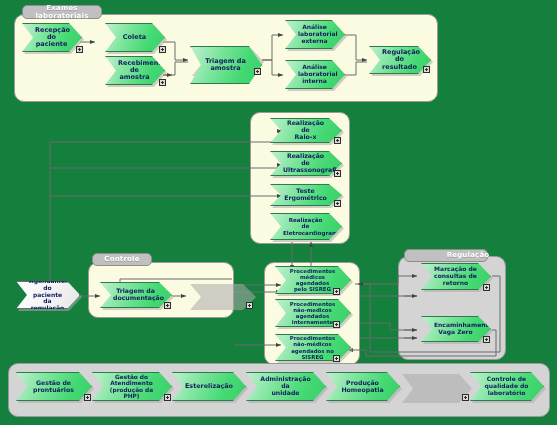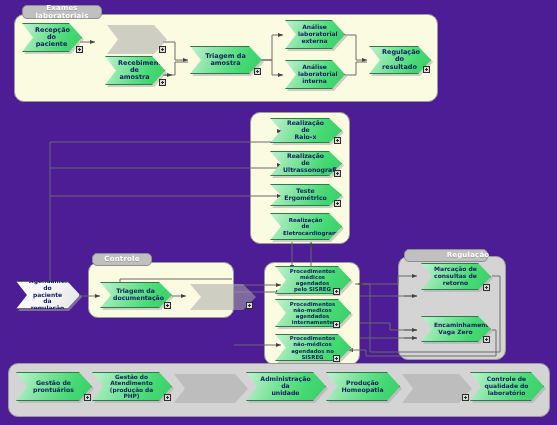--- a/index.html
+++ b/index.html
@@ -1,17 +1,17 @@
 <!DOCTYPE html>
 <html><head>
 <meta charset="utf-8">
 <style>
   html,body{margin:0;padding:0;background:#ffffff;}
   body{font-family:"DejaVu Sans","Liberation Sans",sans-serif;}
-  #canvas{position:relative;width:557px;height:425px;overflow:hidden;background:#4c1d95;}
+  #canvas{position:relative;width:557px;height:425px;overflow:hidden;background:#15803d;}
 
   
   .group{position:absolute;box-sizing:border-box;border:1px solid #9a9a9a;border-radius:10px;}
   .group.cream{background:#fbfbe2;}
   .group.grey{background:#d4d4d4;}
 
   .grouphdr{position:absolute;box-sizing:border-box;background:#c0c0c0;border:1px solid #8d8d8d;
             border-radius:5px;color:#ffffff;font-weight:bold;font-size:7px;
             display:flex;align-items:center;justify-content:center;text-align:center;
             line-height:1.15;letter-spacing:.2px;text-shadow:0 1px 0 #9f9f9f;padding:0 3px;}
@@ -113,31 +113,34 @@
   </svg>
 
   <div class="shadow" style="left:24px;top:25px;width:60px;height:29px;"></div>
   <div class="chev" style="left:22px;top:23px;width:60px;height:29px;font-size:6.5px;">
     <span style="white-space:pre-line">Recepção
 do paciente</span>
     </div>
   <div class="plus" style="left:76px;top:46px;"></div>
 
   <div class="shadow" style="left:107px;top:25px;width:60px;height:29px;"></div>
+  <div class="chev" style="left:105px;top:23px;width:60px;height:29px;font-size:6.5px;">
+    <span style="white-space:pre-line">Coleta</span>
+    </div>
   <div class="plus" style="left:159px;top:46px;"></div>
 
   <div class="shadow" style="left:107px;top:58px;width:60px;height:29px;"></div>
   <div class="chev" style="left:105px;top:56px;width:60px;height:29px;font-size:6.5px;">
     <span style="white-space:pre-line">Recebimento de
 amostra</span>
     </div>
   <div class="plus" style="left:159px;top:79px;"></div>
 
   <div class="shadow" style="left:192px;top:48px;width:72px;height:28px;"></div>
-  <div class="chev" style="left:190px;top:46px;width:72px;height:28px;font-size:6.5px;">
+  <div class="chev" style="left:190px;top:46px;width:72px;height:38px;font-size:6.5px;">
     <span style="white-space:pre-line">Triagem da
 amostra</span>
     </div>
   <div class="plus" style="left:254px;top:68px;"></div>
 
   <div class="shadow" style="left:287px;top:22px;width:60px;height:29px;"></div>
   <div class="chev" style="left:285px;top:20px;width:60px;height:29px;font-size:6px;">
     <span style="white-space:pre-line">Análise
 laboratorial
 externa</span>
@@ -250,20 +253,23 @@
 
   <div class="shadow" style="left:94px;top:374px;width:80px;height:29px;"></div>
   <div class="chev" style="left:92px;top:372px;width:80px;height:29px;font-size:5.8px;">
     <span style="white-space:pre-line">Gestão do
 Atendimento
 (produção da PHP)</span>
     </div>
   <div class="plus" style="left:164px;top:394px;"></div>
 
   <div class="shadow" style="left:174px;top:374px;width:74px;height:29px;"></div>
+  <div class="chev" style="left:172px;top:372px;width:74px;height:29px;font-size:6.4px;">
+    <span style="white-space:pre-line">Esterelização</span>
+    </div>
 
   <div class="shadow" style="left:248px;top:374px;width:80px;height:29px;"></div>
   <div class="chev" style="left:246px;top:372px;width:80px;height:29px;font-size:6.2px;">
     <span style="white-space:pre-line">Administração da
 unidade</span>
     </div>
 
   <div class="shadow" style="left:328px;top:374px;width:74px;height:29px;"></div>
   <div class="chev" style="left:326px;top:372px;width:74px;height:29px;font-size:6.2px;">
     <span style="white-space:pre-line">Produção

